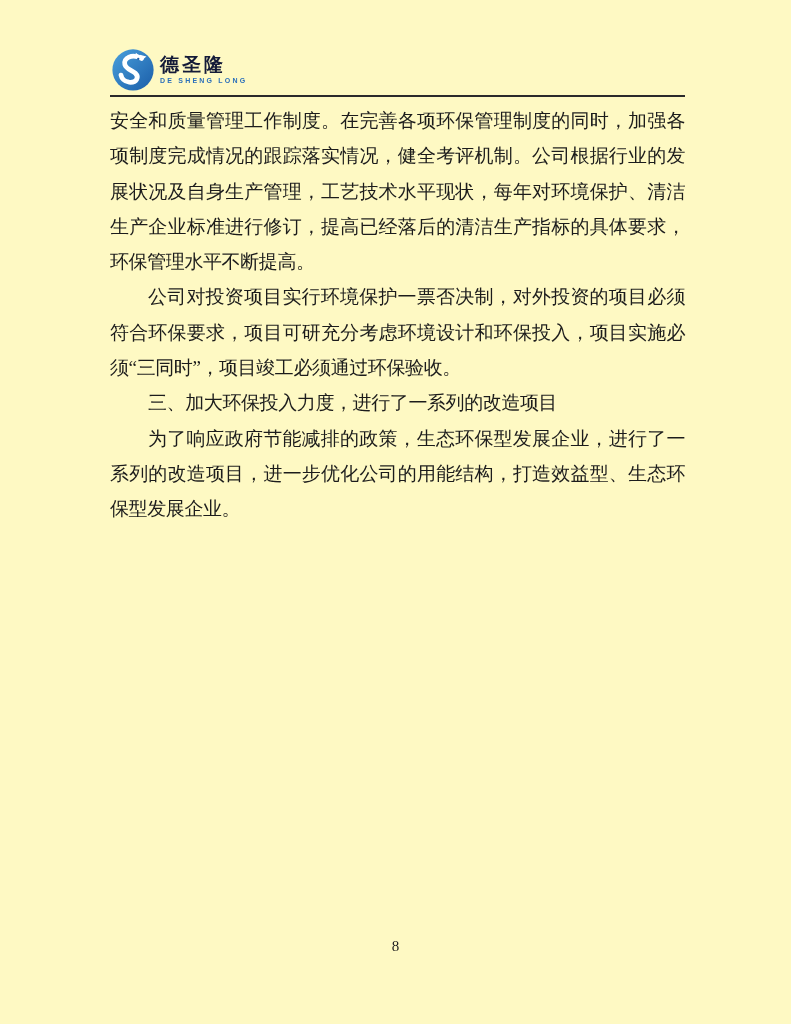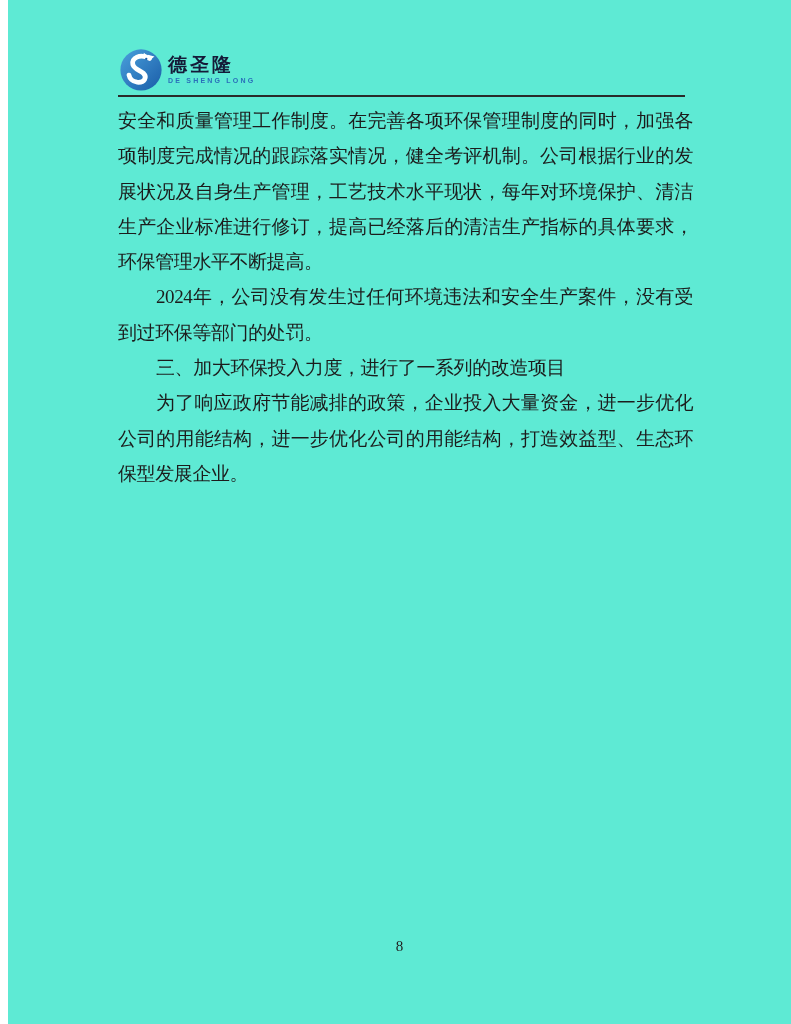--- a/index.html
+++ b/index.html
@@ -5,22 +5,21 @@
   * { margin: 0; padding: 0; box-sizing: border-box; }
   html, body { background: #ffffff; }
   body {
     width: 791px; height: 1024px;
     position: relative;
     font-family: "Liberation Serif", "DejaVu Serif", serif;
     overflow: hidden;
   }
   .page {
     position: absolute; inset: 0;
-    background: #5eead4;
-    margin-left: 8px;
+    background: #fef9c3;
   }
   
   .header {
     position: absolute;
     left: 110px; right: 106px; top: 36px;
     height: 58px;
     display: flex;
     justify-content: space-between;
     align-items: flex-end;
   }
@@ -108,22 +107,22 @@
         <span class="brand-cn">德圣隆</span>
         <span class="brand-en">DE SHENG LONG</span>
       </div>
     </div>
   </div>
 
   <div class="divider"></div>
 
   <div class="doc-body">
       <p class="para">安全和质量管理工作制度。在完善各项环保管理制度的同时，加强各项制度完成情况的跟踪落实情况，健全考评机制。公司根据行业的发展状况及自身生产管理，工艺技术水平现状，每年对环境保护、清洁生产企业标准进行修订，提高已经落后的清洁生产指标的具体要求，环保管理水平不断提高。</p>
-      <p class="para indent">2024年，公司没有发生过任何环境违法和安全生产案件，没有受到过环保等部门的处罚。</p>
+      <p class="para indent">公司对投资项目实行环境保护一票否决制，对外投资的项目必须符合环保要求，项目可研充分考虑环境设计和环保投入，项目实施必须“三同时”，项目竣工必须通过环保验收。</p>
       <p class="para indent heading">三、加大环保投入力度，进行了一系列的改造项目</p>
-      <p class="para indent">为了响应政府节能减排的政策，企业投入大量资金，进一步优化公司的用能结构，进一步优化公司的用能结构，打造效益型、生态环保型发展企业。</p>
+      <p class="para indent">为了响应政府节能减排的政策，生态环保型发展企业，进行了一系列的改造项目，进一步优化公司的用能结构，打造效益型、生态环保型发展企业。</p>
     </div>
 
   <div class="footer">
     <span>8</span>
   </div>
 
 </div>
 
 </body></html>

